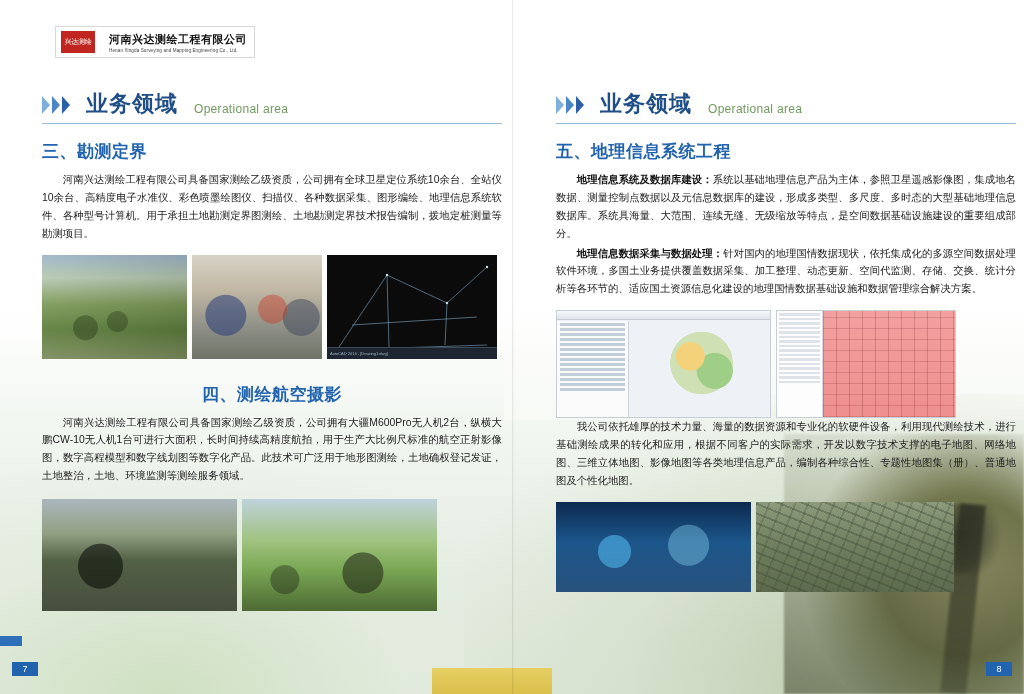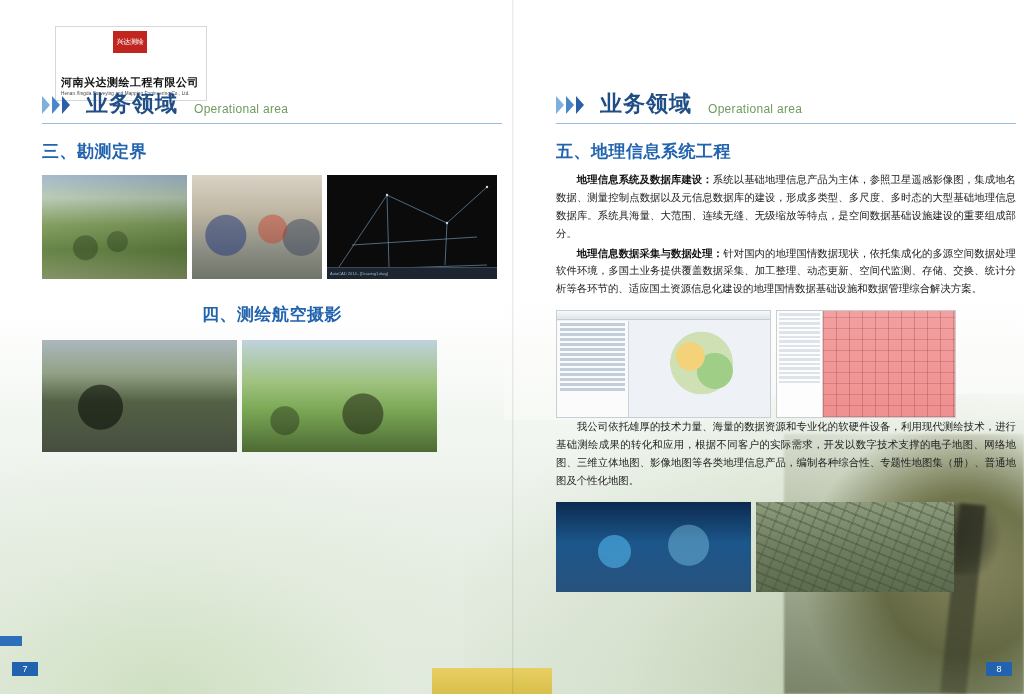--- a/index.html
+++ b/index.html
@@ -58,24 +58,23 @@
     filter: blur(0.3px);
   }
   .page-shadow {
     position: absolute; left: 512px; top: 0; width: 2px; height: 694px;
     background: linear-gradient(90deg, rgba(0,0,0,0.10), rgba(0,0,0,0.0));
   }
 
   
   .logo-box {
     position: absolute; left: 55px; top: 26px;
-    display: flex; align-items: center; gap: 22px;
+    display: flex; align-items: center; gap: 14px;
     background: #ffffff; border: 1px solid #d8d8d8;
     padding: 4px 7px 4px 5px;
-    flex-direction: column;
   }
   .logo-mark {
     width: 34px; height: 22px;
     background: #c0261f; color: #fff;
     display: flex; align-items: center; justify-content: center;
     font-size: 7px; letter-spacing: -0.3px;
   }
   .logo-cn { font-size: 11px; color: #111; font-weight: bold; letter-spacing: 0.5px; }
   .logo-en { font-size: 4.6px; color: #444; letter-spacing: 0.1px; margin-top: 1px; }
 
@@ -251,20 +250,21 @@
         <span class="arrow a3"></span>
           <span class="arrow a2"></span>
           <span class="arrow"></span>
       </div>
       <div class="banner-cn">业务领域</div>
       <div class="banner-en">Operational area</div>
     </div>
     <div class="banner-rule"></div>
 
     <h2 class="sec">三、勘测定界</h2>
+    <p class="body">河南兴达测绘工程有限公司具备国家测绘乙级资质，公司拥有全球卫星定位系统10余台、全站仪10余台、高精度电子水准仪、彩色喷墨绘图仪、扫描仪、各种数据采集、图形编绘、地理信息系统软件、各种型号计算机。用于承担土地勘测定界图测绘、土地勘测定界技术报告编制，拨地定桩测量等勘测项目。</p>
 
     <div class="strip">
       <div class="ph ph-field" style="width:145px;"></div>
       <div class="ph ph-indoor" style="width:130px;"></div>
       <div class="ph ph-cad" style="width:170px;">
         <svg class="cad-lines" width="170" height="104">
           <g stroke="#7fa7c9" stroke-width="0.6" fill="none">
             <path d="M10,95 L60,20 L120,48 L160,12"></path>
             <path d="M10,95 L160,90"></path>
             <path d="M60,20 L62,92"></path>
@@ -278,20 +278,21 @@
               <circle cx="10" cy="95" r="1.2"></circle>
           </g>
         </svg>
         <div class="cad-bar">
             <span>AutoCAD 2014 - [Drawing1.dwg]</span>
           </div>
       </div>
     </div>
 
     <h2 class="sec" style="margin-top:24px;text-align:center;">四、测绘航空摄影</h2>
+    <p class="body">河南兴达测绘工程有限公司具备国家测绘乙级资质，公司拥有大疆M600Pro无人机2台，纵横大鹏CW-10无人机1台可进行大面积，长时间持续高精度航拍，用于生产大比例尺标准的航空正射影像图，数字高程模型和数字线划图等数字化产品。此技术可广泛用于地形图测绘，土地确权登记发证，土地整治，土地、环境监测等测绘服务领域。</p>
 
     <div class="strip" style="margin-top:14px;">
       <div class="ph ph-drone1" style="width:195px;height:112px;"></div>
       <div class="ph ph-drone2" style="width:195px;height:112px;"></div>
     </div>
   </div>
 
   <div class="col col-right" style="top:62px;">
     <div class="banner">
       <div class="banner-arrows">

